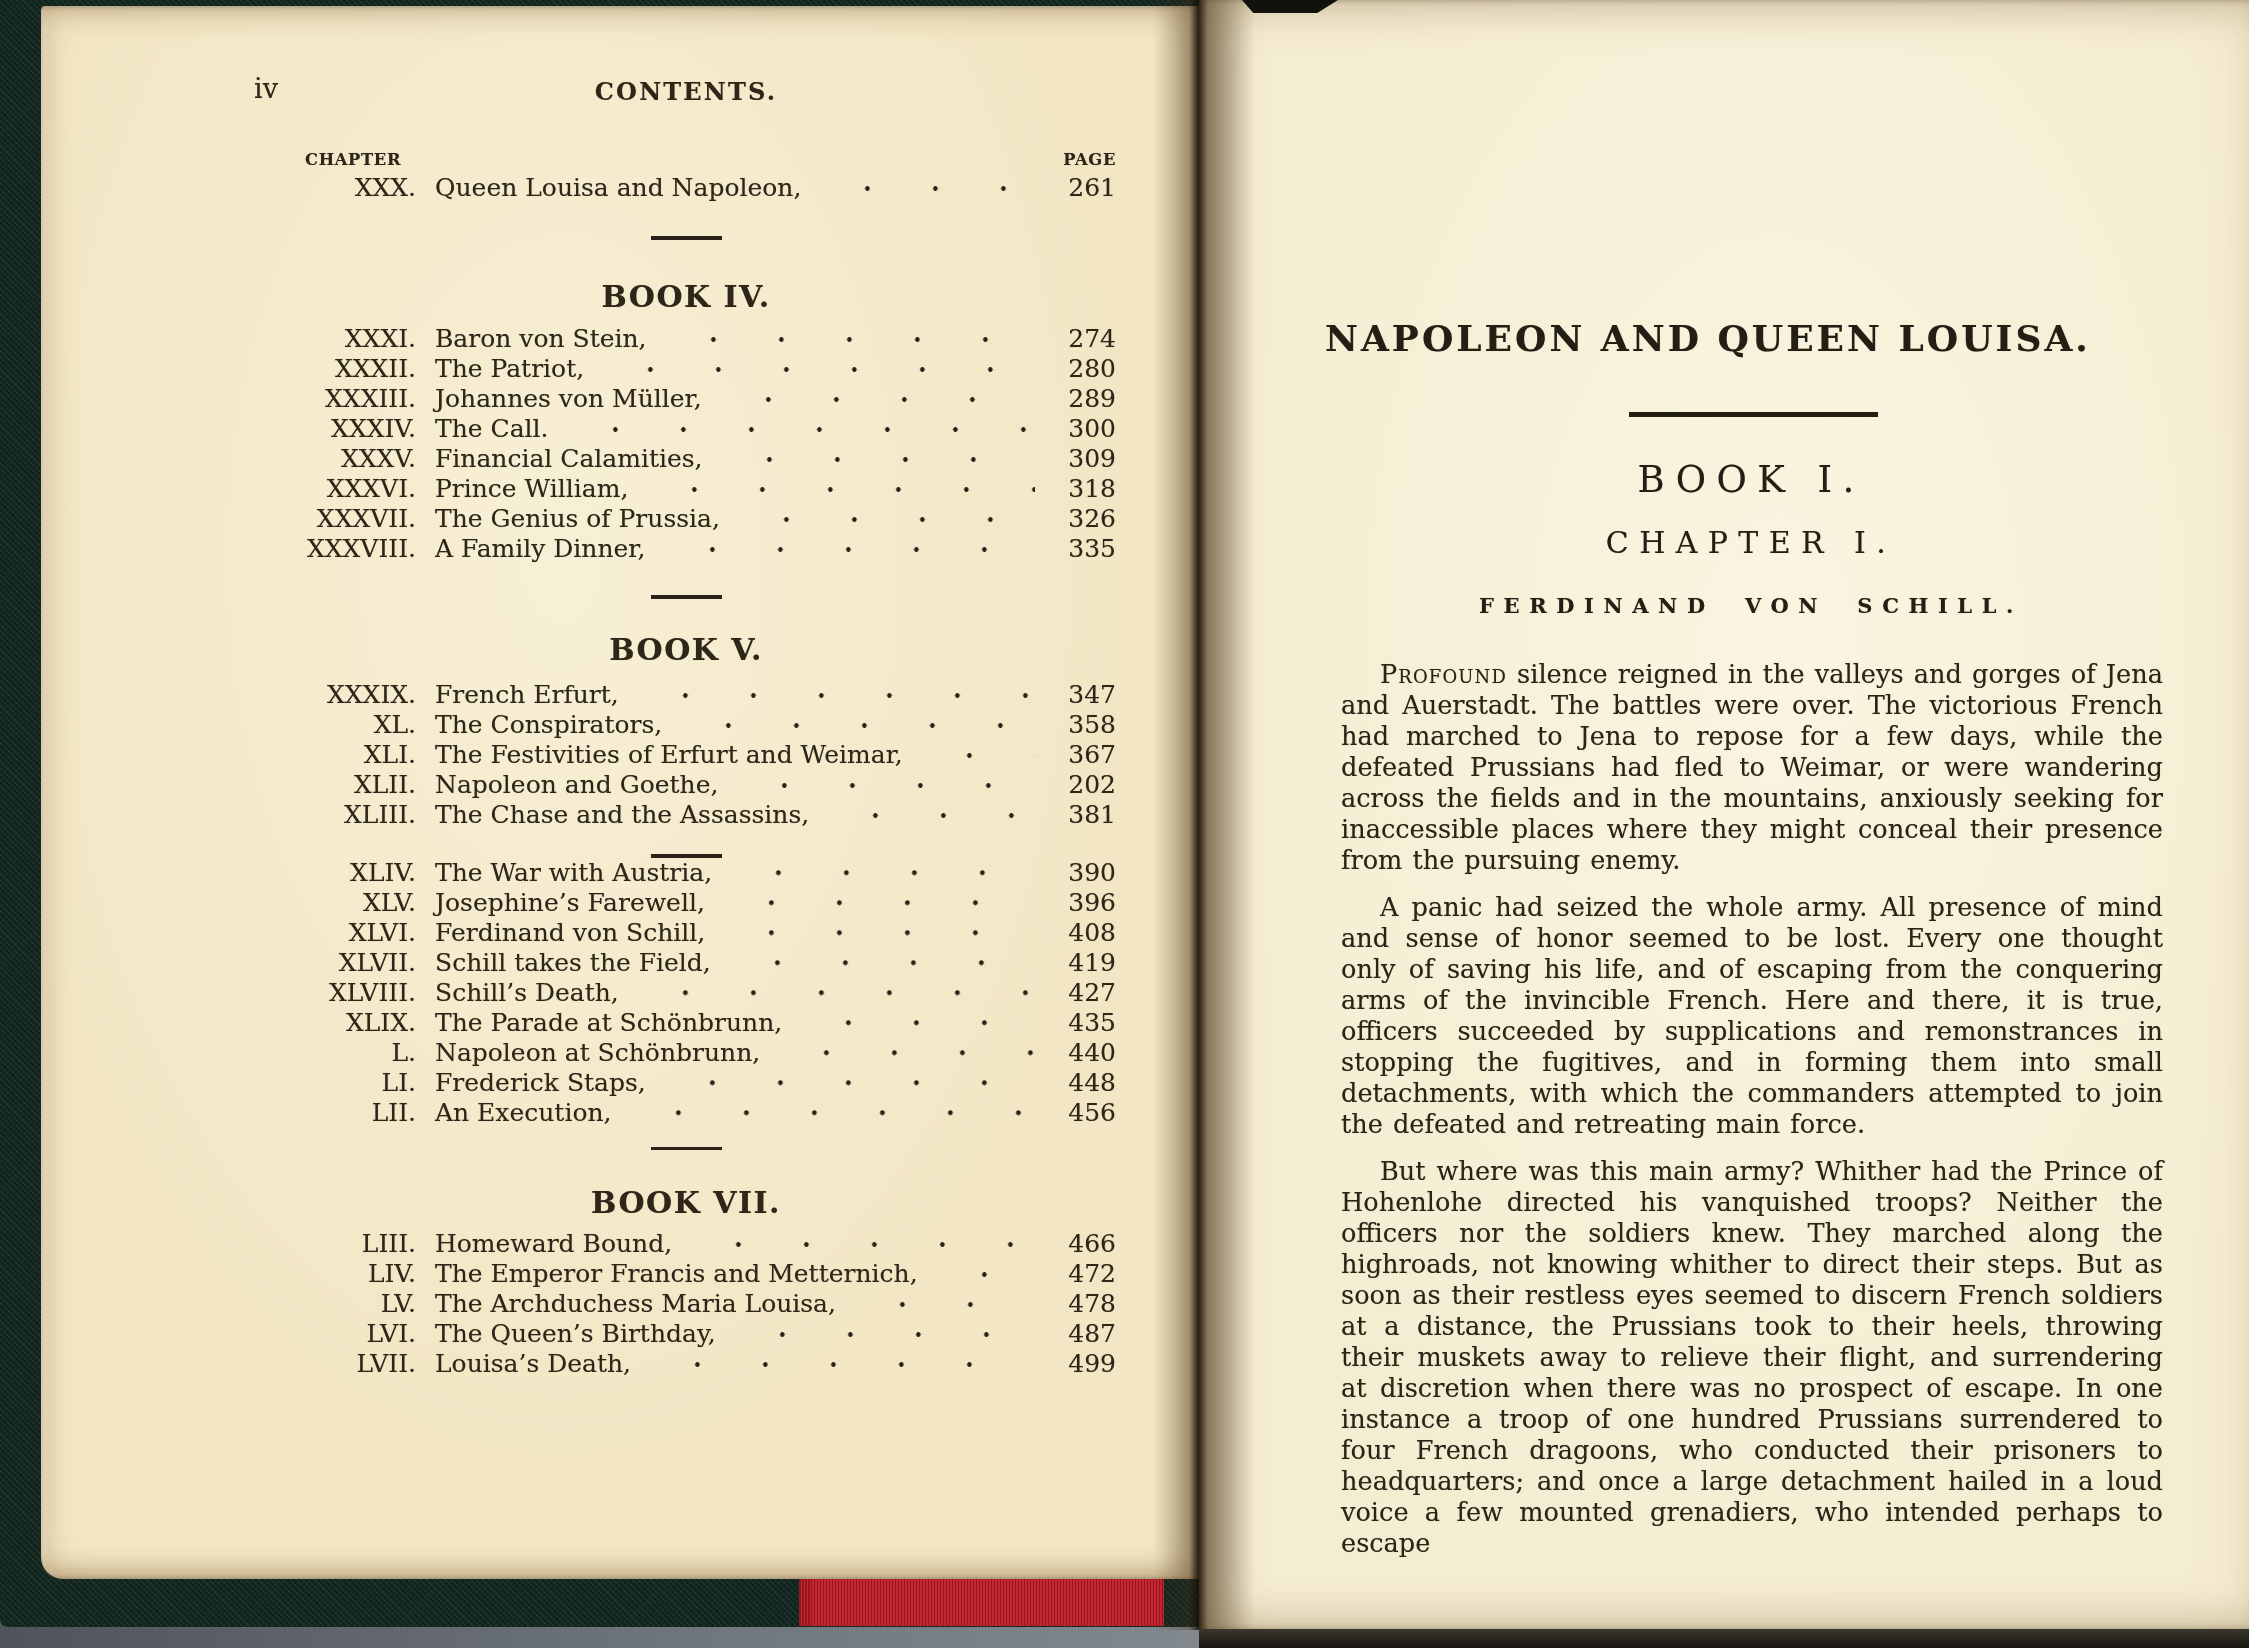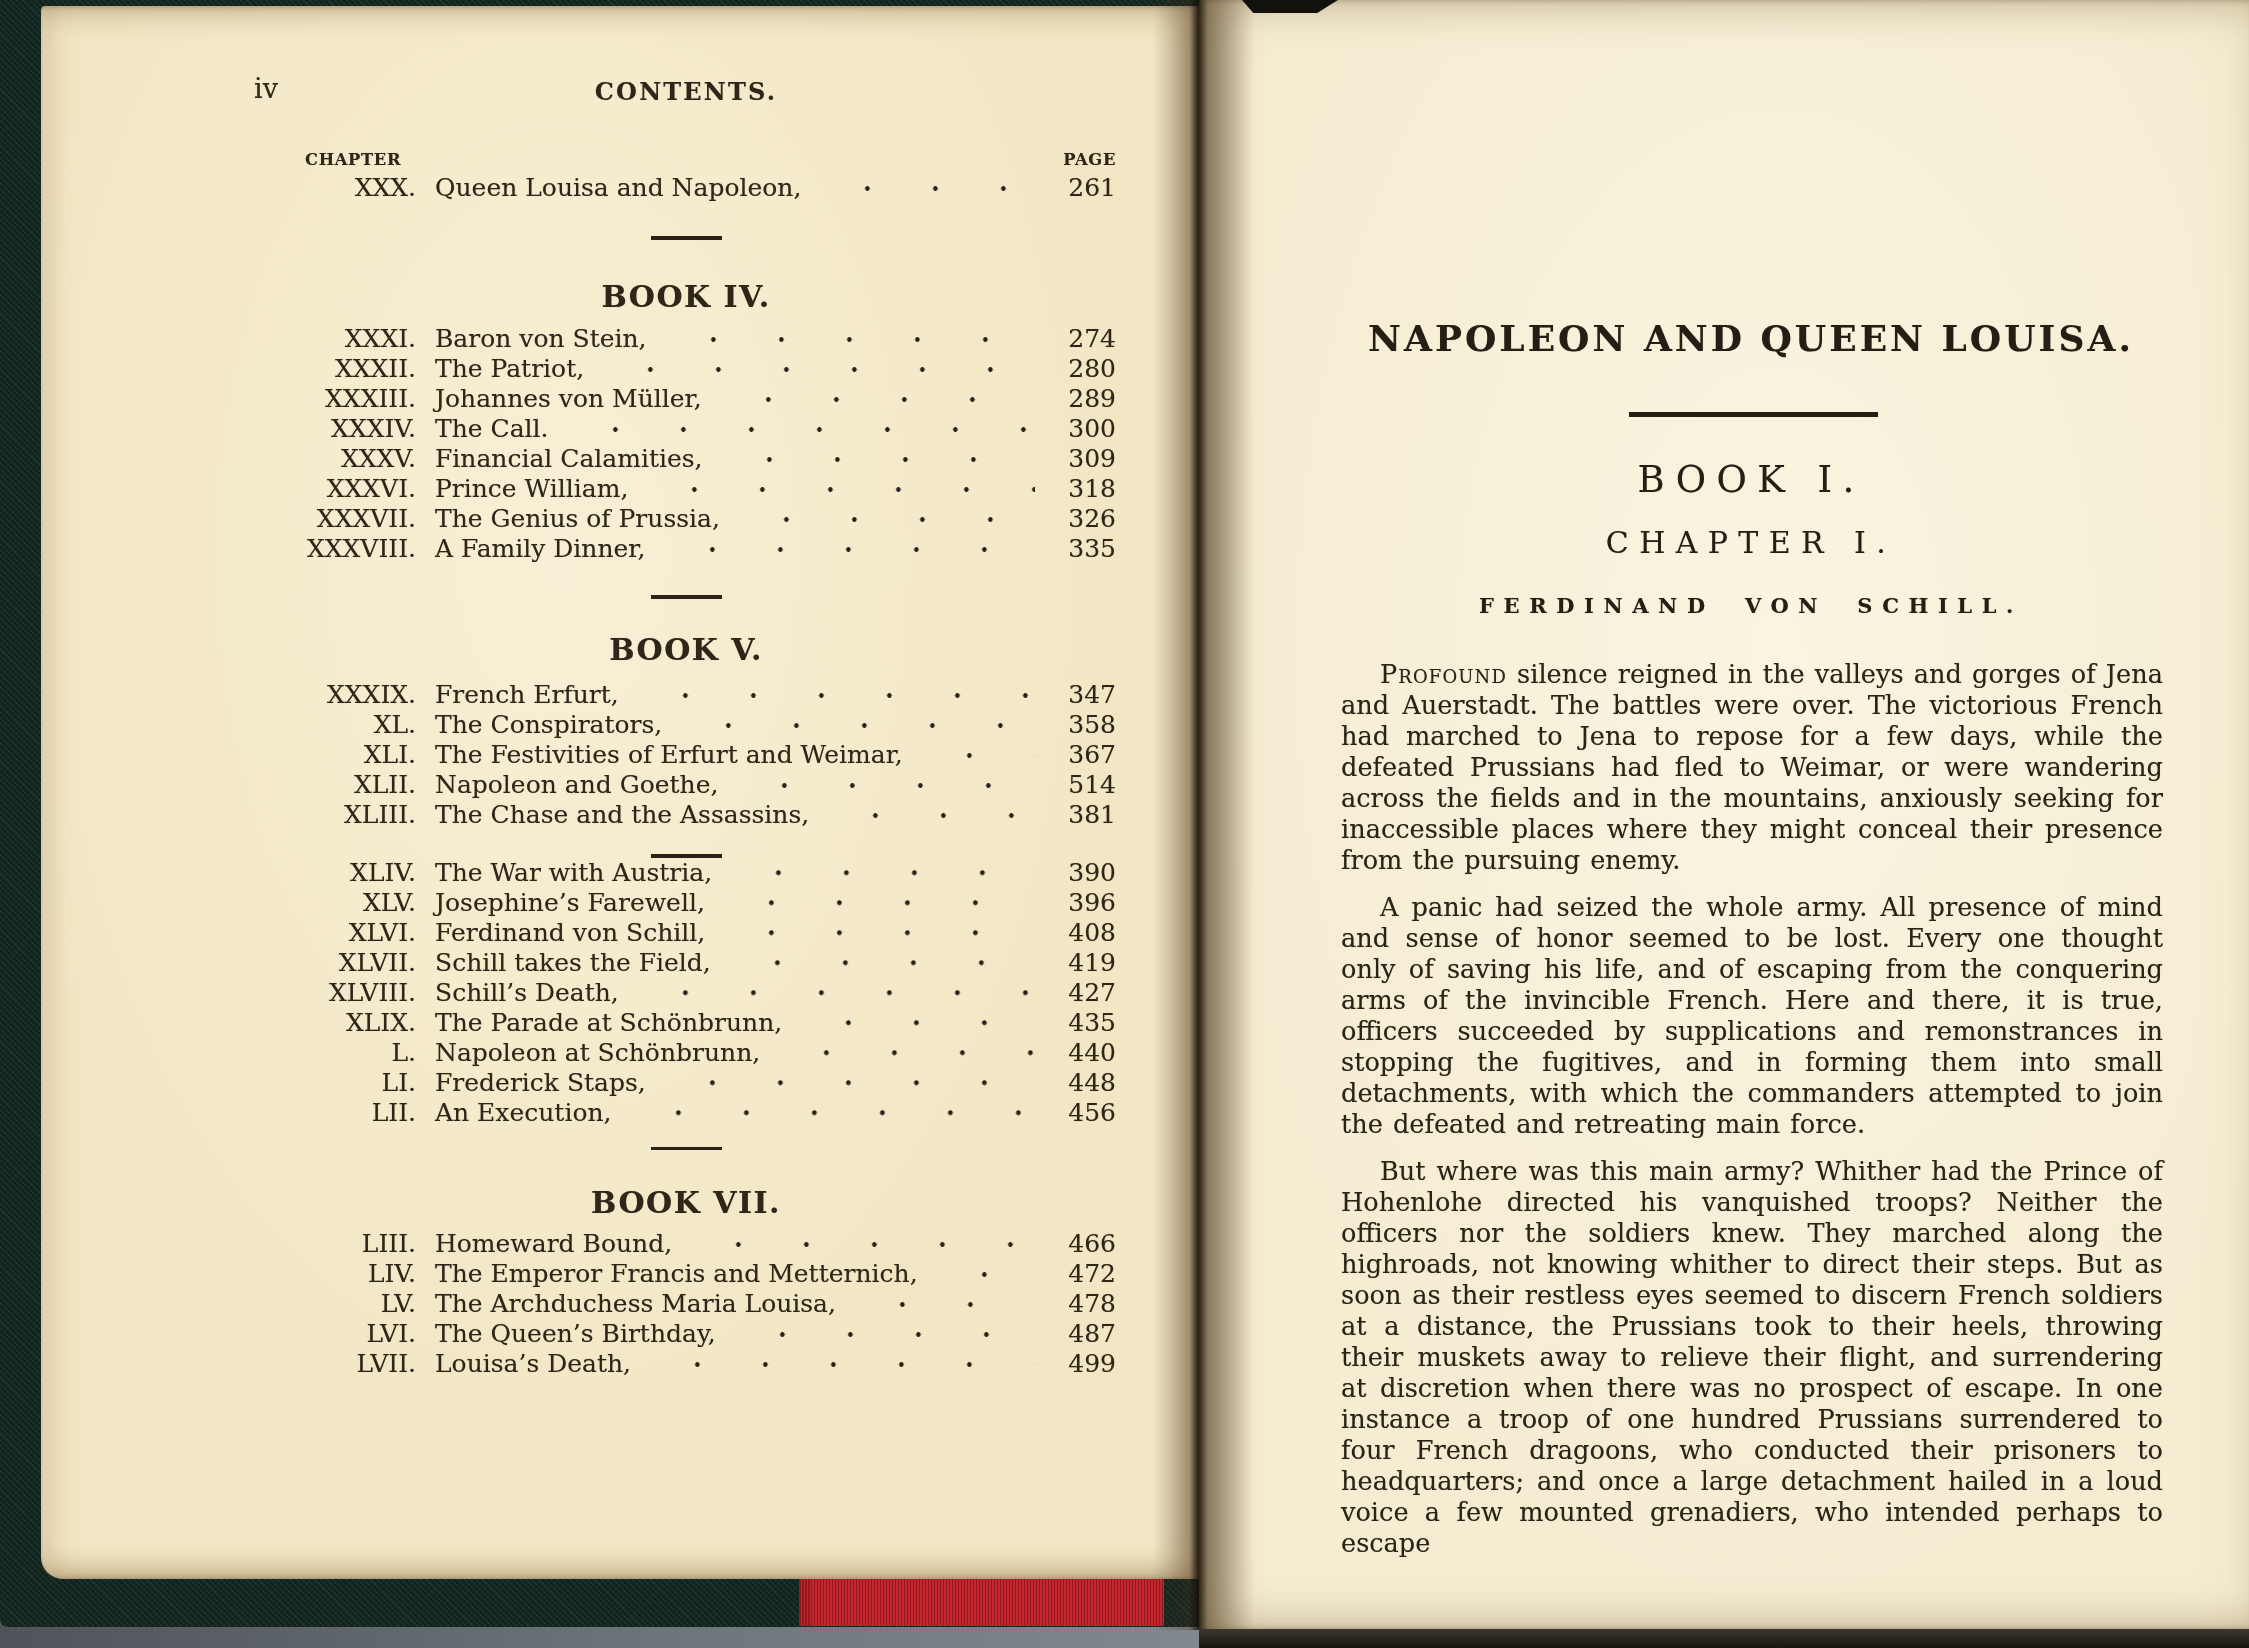--- a/index.html
+++ b/index.html
@@ -73,21 +73,21 @@
   .tlead{
     flex:1 1 auto;align-self:center;height:7.4px;margin:0 13.3px 0 22px;
     background-image:radial-gradient(circle,#2a2118 2.2px,rgba(0,0,0,0) 2.7px);
     background-size:68px 7.4px;background-repeat:repeat-x;background-position:10.4px center;
   }
   .tpage{width:68px;text-align:right;flex:0 0 auto;}
   .tdiv{width:71px;height:3.7px;background:#2a2118;margin:30px auto 0 auto;}
   .book-head{font-size:30px;line-height:35px;text-align:center;letter-spacing:1.5px;font-weight:600;margin:37px 0 10.4px 0;}
   
   .rp-title{
-    position:absolute;left:126px;width:852px;top:317px;text-align:center;
+    position:absolute;left:126px;width:852px;top:317px;text-align:left;
     font-size:36px;font-weight:700;letter-spacing:3px;color:#241f15;
   }
   .rp-rule{position:absolute;left:430px;top:412px;width:249px;height:5.2px;background:#241f15;}
   .rp-book{
     position:absolute;left:126px;width:852px;top:458px;text-align:center;
     font-size:37px;letter-spacing:10.4px;color:#241f15;
   }
   .rp-chapter{
     position:absolute;left:126px;width:852px;top:525px;text-align:center;
     font-size:30px;letter-spacing:10.4px;color:#241f15;
@@ -197,21 +197,21 @@
       <div class="trow">
           <span class="tnum">XLI.</span>
           <span class="ttitle">The Festivities of Erfurt and Weimar,</span>
           <span class="tlead"></span>
           <span class="tpage">367</span>
         </div>
       <div class="trow">
           <span class="tnum">XLII.</span>
           <span class="ttitle">Napoleon and Goethe,</span>
           <span class="tlead"></span>
-          <span class="tpage">514</span>
+          <span class="tpage">202</span>
         </div>
       <div class="trow">
           <span class="tnum">XLIII.</span>
           <span class="ttitle">The Chase and the Assassins,</span>
           <span class="tlead"></span>
           <span class="tpage">381</span>
         </div>
 
       <div class="tdiv" style="margin-top:24px"></div>
       <div class="trow">

